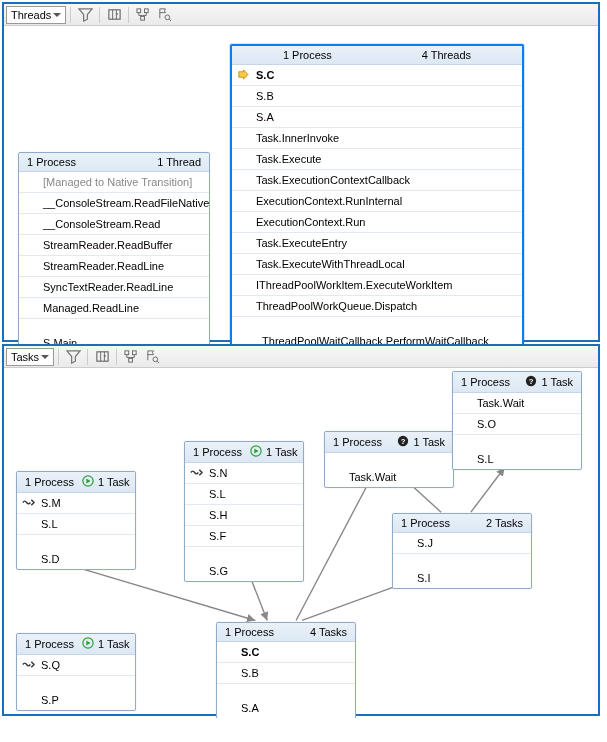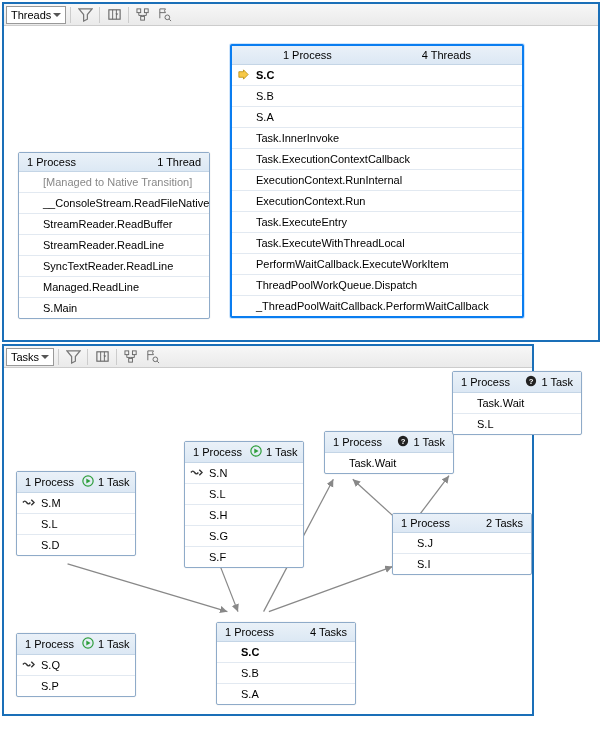--- a/index.html
+++ b/index.html
@@ -89,21 +89,21 @@
   .boxhead .spacer { flex: 1; }
   .boxbody {}
   .row {
     border-bottom: 1px solid #e2e9f1;
     padding: 2px 8px 2px 24px;
     position: relative;
     white-space: nowrap;
     font-size: 11px;
     line-height: 16px;
   }
-  .row:last-child { border-bottom: none; }
+  .row:last-child { border-bottom: none; margin-top: 14px; }
   .row.bold { font-weight: bold; }
   .row.gray { color: #888; }
   .row .badge {
     position: absolute;
     left: 4px; top: 2px;
     width: 14px; height: 14px;
     display: flex; align-items: center; justify-content: center;
   }
   .row .badge svg { width: 13px; height: 13px; }
   .circ { width: 12px; height: 12px; }
@@ -156,20 +156,21 @@
 
     <div class="box" style="left:14px; top:126px; width:192px;">
       <div class="boxhead">
         <span>1 Process</span>
         <span class="spacer"></span>
         <span>1 Thread</span>
       </div>
       <div class="boxbody" id="p1-left">
           <div class="row gray"><span>[Managed to Native Transition]</span></div>
           <div class="row"><span>__ConsoleStream.ReadFileNative</span></div>
+          <div class="row"><span>__ConsoleStream.Read</span></div>
           <div class="row"><span>StreamReader.ReadBuffer</span></div>
           <div class="row"><span>StreamReader.ReadLine</span></div>
           <div class="row"><span>SyncTextReader.ReadLine</span></div>
           <div class="row"><span>Managed.ReadLine</span></div>
           <div class="row"><span>S.Main</span></div>
         </div>
     </div>
 
     <div class="box selected" style="left:226px; top:18px; width:294px;">
       <div class="boxhead">
@@ -182,34 +183,35 @@
       </div>
       <div class="boxbody" id="p1-right">
           <div class="row bold"><span class="badge">
               <svg viewBox="0 0 14 14">
                 <path d="M2 4 h5 v-2 l5 5 l-5 5 v-2 h-5 z" fill="#f7c948" stroke="#b38600" stroke-width="0.8"></path>
               </svg>
             </span><span>S.C</span></div>
           <div class="row"><span>S.B</span></div>
           <div class="row"><span>S.A</span></div>
           <div class="row"><span>Task.InnerInvoke</span></div>
+          <div class="row"><span>Task.Execute</span></div>
           <div class="row"><span>Task.ExecutionContextCallback</span></div>
           <div class="row"><span>ExecutionContext.RunInternal</span></div>
           <div class="row"><span>ExecutionContext.Run</span></div>
           <div class="row"><span>Task.ExecuteEntry</span></div>
           <div class="row"><span>Task.ExecuteWithThreadLocal</span></div>
-          <div class="row"><span>PerformWaitCallback.ExecuteWorkItem</span></div>
+          <div class="row"><span>IThreadPoolWorkItem.ExecuteWorkItem</span></div>
           <div class="row"><span>ThreadPoolWorkQueue.Dispatch</span></div>
           <div class="row"><span>_ThreadPoolWaitCallback.PerformWaitCallback</span></div>
         </div>
     </div>
   </div>
 </div>
 
-<div class="panel" style="width:532px;">
+<div class="panel" style="width:598px;">
   <div class="toolbar">
     <div class="dropdown">
       <span>Tasks</span>
       <span class="caret"></span>
     </div>
     <div class="sep"></div>
     <div class="tbtn">
       <svg viewBox="0 0 16 16">
           <path d="M1 2 h14 L10 8 v5 l-4 2 v-7 z" fill="none" stroke="#777" stroke-width="1.3"></path>
         </svg>
@@ -287,22 +289,22 @@
         </div>
         <div class="boxbody">
           <div class="row"><span class="badge">
               <svg viewBox="0 0 14 14">
                 <path d="M1 7 q2 -3 4 0 t4 0" fill="none" stroke="#333" stroke-width="1.5"></path>
                 <path d="M10 4 l3 3 l-3 3" fill="none" stroke="#333" stroke-width="1.5"></path>
               </svg>
             </span><span>S.N</span></div>
           <div class="row"><span>S.L</span></div>
           <div class="row"><span>S.H</span></div>
+          <div class="row"><span>S.F</span></div>
           <div class="row"><span>S.G</span></div>
-          <div class="row"><span>S.F</span></div>
         </div>
       </div>
       <div class="box" style="left: 12px; top: 265px; width: 120px;">
         <div class="boxhead">
           <span>1 Process</span>
           <span class="spacer"></span>
           <span><svg class="circ" viewBox="0 0 14 14">
               <circle cx="7" cy="7" r="6" fill="none" stroke="#2e9e3c" stroke-width="1.4"></circle>
               <path d="M5 4 l5 3 l-5 3 z" class="play-g"></path>
             </svg></span>
@@ -360,17 +362,18 @@
           <span>1 Process</span>
           <span class="spacer"></span>
           <span><svg class="circ q-blk" viewBox="0 0 14 14">
               <circle cx="7" cy="7" r="6"></circle>
               <text x="7" y="10" text-anchor="middle">?</text>
             </svg></span>
           <span>1 Task</span>
         </div>
         <div class="boxbody">
           <div class="row"><span>Task.Wait</span></div>
+          <div class="row"><span>S.O</span></div>
           <div class="row"><span>S.L</span></div>
         </div>
       </div>
     </div>
 </div>
 
 </body></html>

